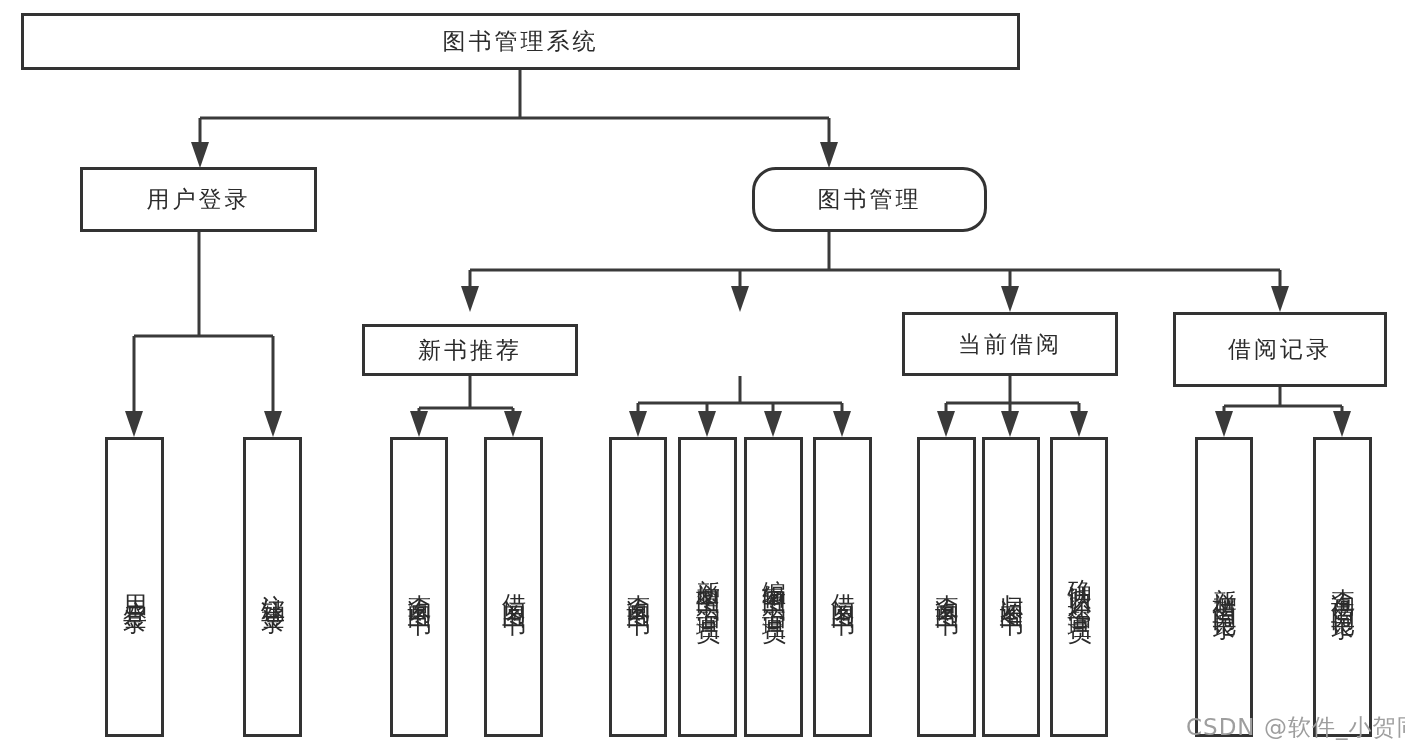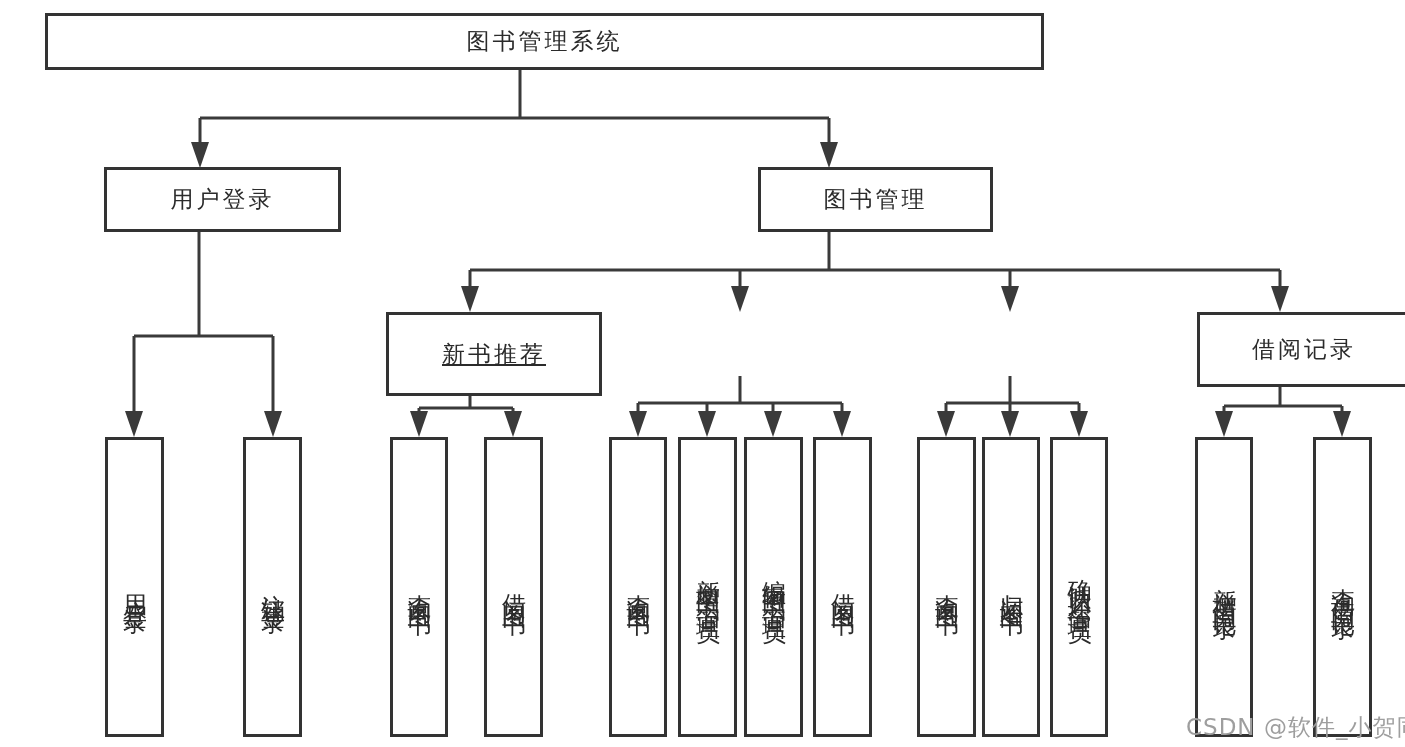--- a/index.html
+++ b/index.html
@@ -44,21 +44,20 @@
     display:flex;
     align-items:center;
     justify-content:center;
     color:var(--text);
   }
   .node.h{
     font-size:23px;
     letter-spacing:3px;
     line-height:1;
     white-space:nowrap;
-    margin-left:24px;
   }
   .node.v{
     writing-mode:vertical-rl;
     text-orientation:mixed;
     font-size:24px;
     letter-spacing:6px;
     line-height:1.2;
   }
   .watermark{
     position:absolute;
@@ -106,23 +105,24 @@
     <polygon points="1070,411 1088,411 1079,437"></polygon>
 
     <path d="M1280 376 V406 M1224 406 H1342 M1224 406 V413 M1342 406 V413"></path>
     <polygon points="1215,411 1233,411 1224,437"></polygon>
     <polygon points="1333,411 1351,411 1342,437"></polygon>
   </svg>
 
   <div class="node h" style="left:21px;top:13px;width:999px;height:57px;">图书管理系统</div>
 
   <div class="node h" style="left:80px;top:167px;width:237px;height:65px;">用户登录</div>
-  <div class="node h" style="left:734px;top:167px;width:235px;height:65px;">图书管理</div>
+  <div class="node h" style="left:752px;top:167px;width:235px;height:65px;border-radius:24px;">图书管理</div>
 
-  <div class="node h" style="left:362px;top:312px;width:216px;height:84px;text-decoration:underline;">新书推荐</div>
+  <div class="node h" style="left:362px;top:324px;width:216px;height:52px;">新书推荐</div>
+  <div class="node h" style="left:902px;top:312px;width:216px;height:64px;">当前借阅</div>
   <div class="node h" style="left:1173px;top:312px;width:214px;height:75px;">借阅记录</div>
 
   <div class="node v" style="left:105px;top:437px;width:59px;height:300px;">用户登录</div>
   <div class="node v" style="left:243px;top:437px;width:59px;height:300px;">注销登录</div>
 
   <div class="node v" style="left:390px;top:437px;width:58px;height:300px;">查询图书</div>
   <div class="node v" style="left:484px;top:437px;width:59px;height:300px;">借阅图书</div>
 
   <div class="node v" style="left:609px;top:437px;width:58px;height:300px;">查询图书</div>
   <div class="node v" style="left:678px;top:437px;width:59px;height:300px;">新增图书（管理员）</div>

